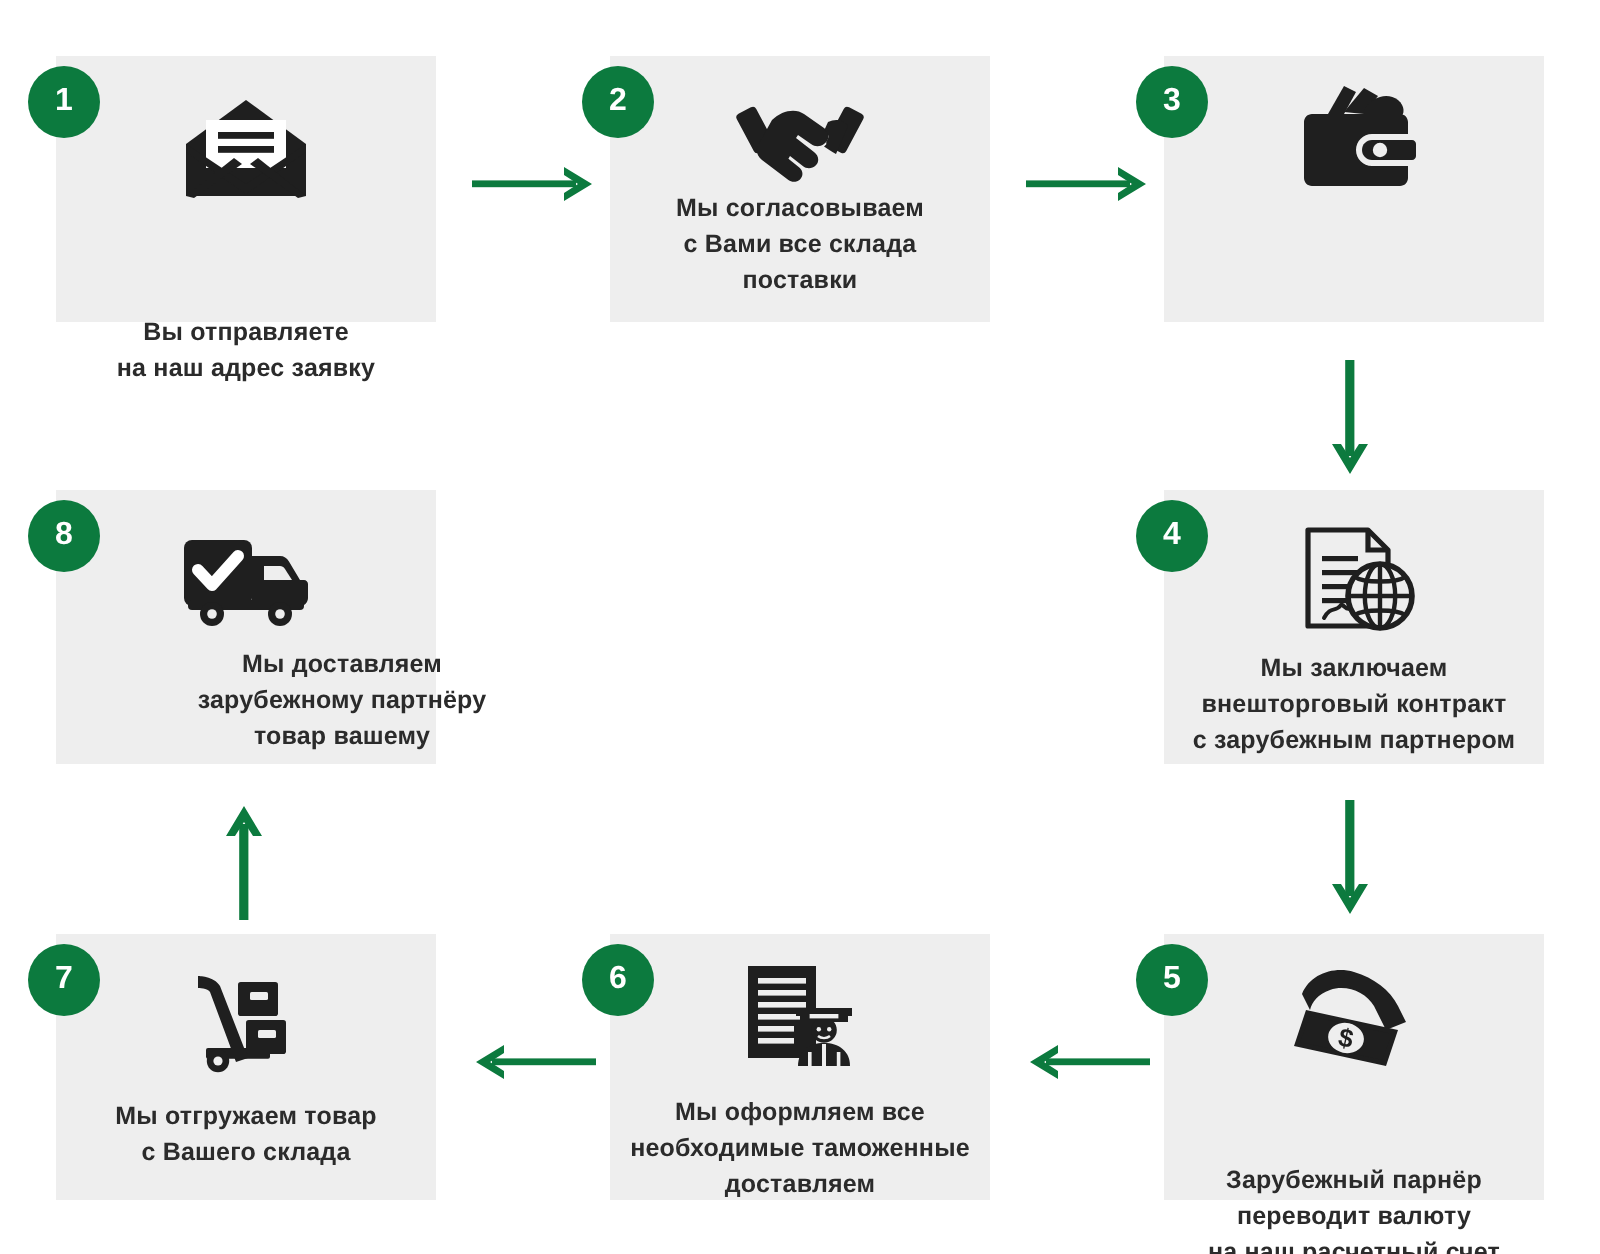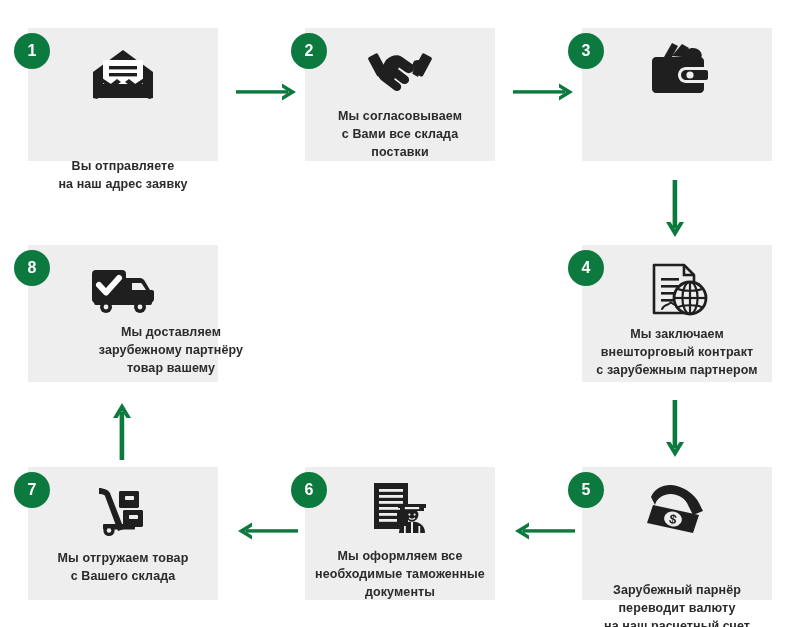--- a/index.html
+++ b/index.html
@@ -111,21 +111,21 @@
     <div class="icon-wrap" style="top:14px; height:54px;">
       <svg width="64" height="50" viewBox="0 0 64 50" aria-hidden="true">
         <g fill="#1f1f1f">
           <rect x="4" y="10" width="11" height="22" rx="2" transform="rotate(-28 9.5 21)"></rect>
           <rect x="49" y="10" width="11" height="22" rx="2" transform="rotate(28 54.5 21)"></rect>
           <path d="M18 16 C23 11, 30 10, 34 13 L44 20 C47 22, 47 26, 44 28 C42 29.5, 39.5 29.5, 37.5 28 L31 23.5 L30 25 L39 32 C41.5 33.8, 41.8 37, 39.8 38.8 C38 40.5, 35.2 40.5, 33.4 39 L27 34 L26.2 35.4 L31.5 39.6 C33.6 41.2, 33.8 44, 32 45.7 C30.4 47.2, 27.9 47.3, 26.2 46 L13 36 C11 34.5, 10 32, 10.4 29.6 Z"></path>
           <path d="M46 17 C50 15, 54 16, 56 19 L50 33 C48 31.8, 45.6 30.4, 44 29.2 C47 27.2, 47.2 23.2, 44.2 21 Z"></path>
         </g>
       </svg>
     </div>
-    <div class="card-text" style="top:79px;">
+    <div class="card-text" style="top:67px;">
       <div>Мы согласовываем</div>
       <div>с Вами все склада</div>
       <div>поставки</div>
     </div>
   </div>
 
   <div class="arrow" style="left:513px; top:80px;">
     <svg width="62" height="24" viewBox="0 0 62 24" aria-hidden="true">
       <rect x="0" y="10.2" width="52" height="3.4" fill="#0c7a3e"></rect>
       <path d="M46 3.5 L60 12 L46 20.5 L46 16.5 L53 12 L46 7.5 Z" fill="#0c7a3e"></path>
@@ -247,21 +247,21 @@
           <path d="M41 38 C42.6 39.4, 45.4 39.4, 47 38" fill="none" stroke="#eeeeee" stroke-width="1.2"></path>
           <rect x="43" y="42" width="2" height="11"></rect>
           <rect x="36" y="46" width="1.8" height="7"></rect>
           <rect x="50.4" y="46" width="1.8" height="7"></rect>
         </g>
       </svg>
     </div>
     <div class="card-text" style="top:80px;">
       <div>Мы оформляем все</div>
       <div>необходимые таможенные</div>
-      <div>документы</div>
+      <div>доставляем</div>
     </div>
   </div>
 
   <div class="arrow" style="left:236px; top:519px;">
     <svg width="62" height="24" viewBox="0 0 62 24" aria-hidden="true">
       <rect x="10" y="10.2" width="52" height="3.4" fill="#0c7a3e"></rect>
       <path d="M16 3.5 L2 12 L16 20.5 L16 16.5 L9 12 L16 7.5 Z" fill="#0c7a3e"></path>
     </svg>
   </div>
 

